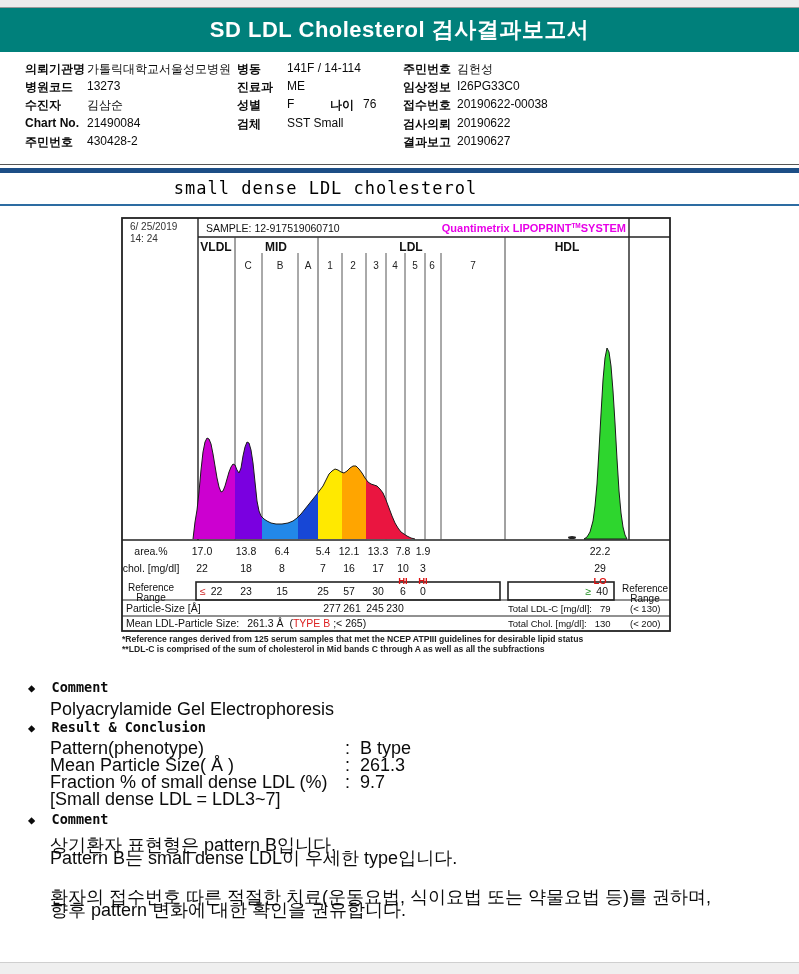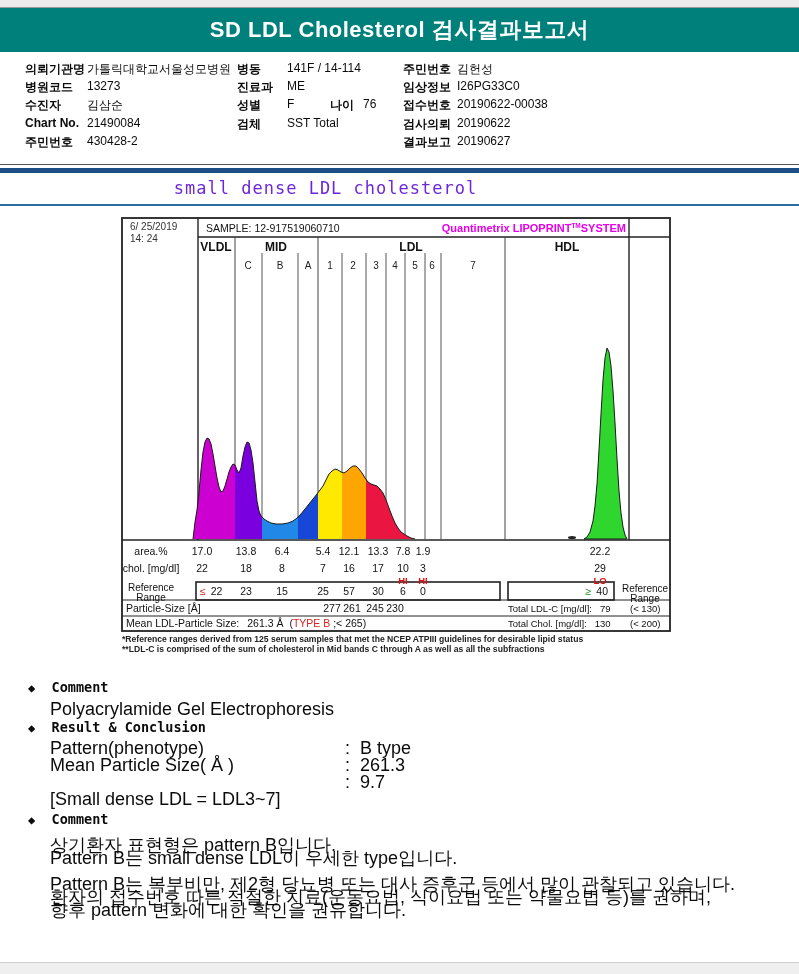--- a/index.html
+++ b/index.html
@@ -8,21 +8,21 @@
   .abs{position:absolute;}
   .b{font-weight:700;}
   .topstrip{left:0;top:0;width:799px;height:7px;background:#ececec;border-bottom:1px solid #9a9a9a;}
   .titlebar{left:0;top:8px;width:799px;height:44px;background:#00807B;color:#ffffff;
             text-align:center;line-height:44px;font-size:22px;font-weight:700;letter-spacing:0.5px;}
   .pi{position:absolute;font-size:12px;white-space:nowrap;text-align:right;}
   .ln1{left:0;top:164px;width:799px;height:1px;background:#555;}
   .lnthick{left:0;top:168px;width:799px;height:5px;background:#1D4E86;}
   .lnthin{left:0;top:204px;width:799px;height:2px;background:#2D6CA2;}
   .sectitle{left:0;top:178px;width:651px;text-align:center;
-            font-family:"DejaVu Sans Mono",monospace;font-size:17px;letter-spacing:1px;color:#6d28d9;}
+            font-family:"DejaVu Sans Mono",monospace;font-size:17px;letter-spacing:1px;color:#000000;}
   .h2{font-family:"DejaVu Sans Mono",monospace;font-size:13.5px;font-weight:700;white-space:nowrap;}
   .bodytxt{font-family:Liberation Sans, sans-serif;font-size:18px;white-space:nowrap;}
   .diamond{font-size:12px;}
   .botbar{left:0;top:962px;width:799px;height:12px;background:#efefef;border-top:1px solid #cfcfcf;}
   svg text{font-family:"Liberation Sans",sans-serif;}
 </style>
 </head>
 <body>
 
 <div class="page">
@@ -49,21 +49,21 @@
   <span class="pi b" style="left:237px;top:97px">성별</span>
   <span class="pi" style="left:287px;top:97px">F</span>
   <span class="pi b" style="left:330px;top:97px">나이</span>
   <span class="pi" style="left:363px;top:97px">76</span>
   <span class="pi b" style="left:403px;top:97px">접수번호</span>
   <span class="pi" style="left:457px;top:97px">20190622-00038</span>
 
   <span class="pi b" style="left:25px;top:116px">Chart No.</span>
   <span class="pi" style="left:87px;top:116px">21490084</span>
   <span class="pi b" style="left:237px;top:116px">검체</span>
-  <span class="pi" style="left:287px;top:116px">SST Total</span>
+  <span class="pi" style="left:287px;top:116px">SST Small</span>
   <span class="pi b" style="left:403px;top:116px">검사의뢰</span>
   <span class="pi" style="left:457px;top:116px">20190622</span>
 
   <span class="pi b" style="left:25px;top:134px">주민번호</span>
   <span class="pi" style="left:87px;top:134px">430428-2</span>
   <span class="pi b" style="left:403px;top:134px">결과보고</span>
   <span class="pi" style="left:457px;top:134px">20190627</span>
 
   <div class="abs ln1"></div>
   <div class="abs lnthick"></div>
@@ -189,26 +189,26 @@
   <span class="abs h2" style="left:28px;top:719px"><span class="diamond">◆</span>&nbsp;&nbsp;<span>Result &amp; Conclusion</span></span>
 
   <span class="abs bodytxt" style="left:50px;top:738px">Pattern(phenotype)</span>
   <span class="abs bodytxt" style="left:345px;top:738px">:</span>
   <span class="abs bodytxt" style="left:360px;top:738px">B type</span>
 
   <span class="abs bodytxt" style="left:50px;top:755px">Mean Particle Size( Å )</span>
   <span class="abs bodytxt" style="left:345px;top:755px">:</span>
   <span class="abs bodytxt" style="left:360px;top:755px">261.3</span>
 
+  <span class="abs bodytxt" style="left:50px;top:772px">Fraction % of small dense LDL (%)</span>
   <span class="abs bodytxt" style="left:345px;top:772px">:</span>
   <span class="abs bodytxt" style="left:360px;top:772px">9.7</span>
 
   <span class="abs bodytxt" style="left:50px;top:789px">[Small dense LDL = LDL3~7]</span>
 
   <span class="abs h2" style="left:28px;top:811px"><span class="diamond">◆</span>&nbsp;&nbsp;<span>Comment</span></span>
   <span class="abs bodytxt" style="left:50px;top:833px">상기환자 표현형은 pattern B입니다.</span>
   <span class="abs bodytxt" style="left:50px;top:846px">Pattern B는 small dense LDL이 우세한 type입니다.</span>
-  <span class="abs bodytxt" style="left:50px;top:872px">Pattern B는 복부비만, 제2형 당뇨병 또는 대사 증후군 등에서 많이 관찰되고 있습니다.</span>
   <span class="abs bodytxt" style="left:50px;top:885px">환자의 접수번호 따른 적절한 치료(운동요법, 식이요법 또는 약물요법 등)를 권하며,</span>
   <span class="abs bodytxt" style="left:50px;top:898px">향후 pattern 변화에 대한 확인을 권유합니다.</span>
 
   <div class="abs botbar"></div>
 </div>
 
 </body></html>

